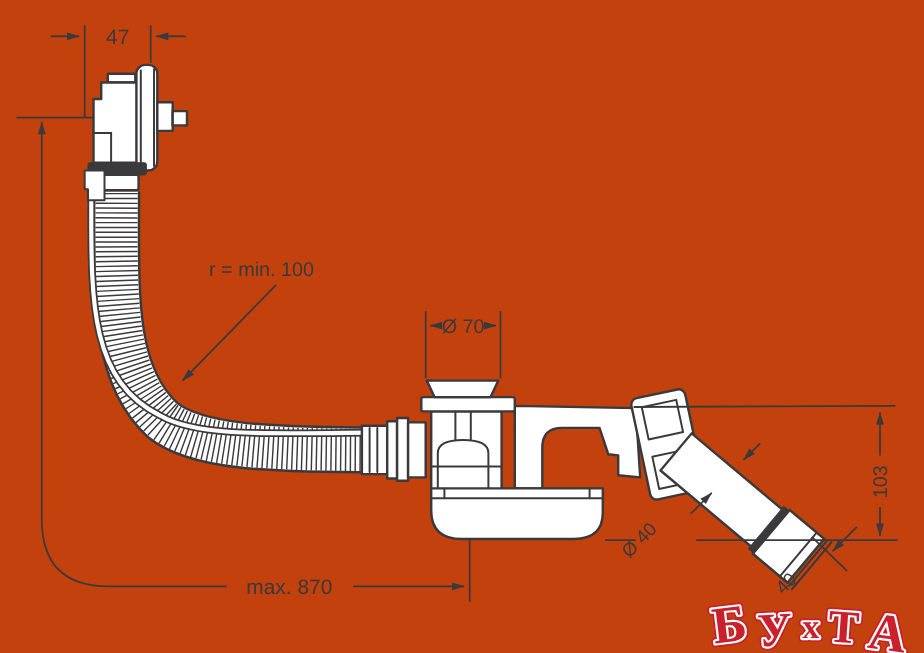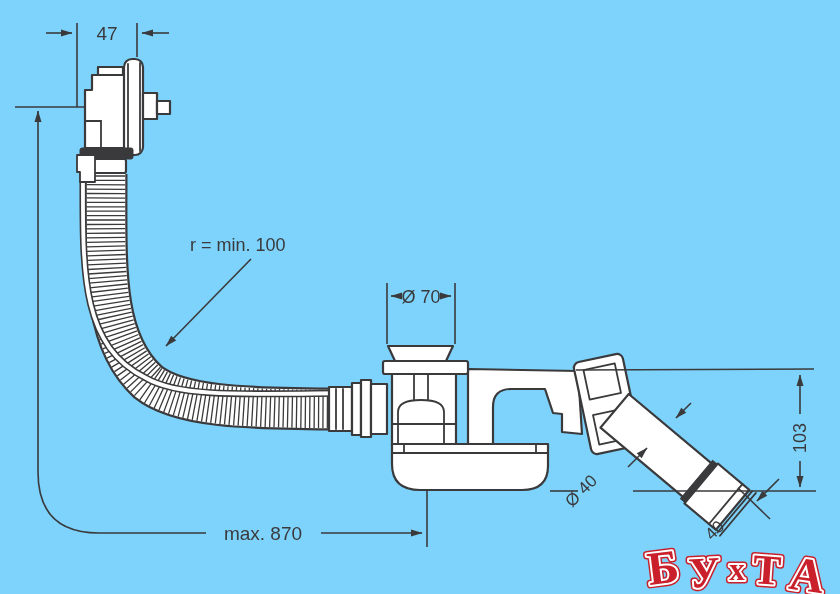--- a/index.html
+++ b/index.html
@@ -1,16 +1,16 @@
 <!DOCTYPE html>
 <html><head>
 <meta charset="utf-8">
 <style>
   html,body{margin:0;padding:0;background:#ffffff;}
-  .stage{position:relative;width:840px;height:594px;background:#7dd3fc;overflow:hidden;
+  .stage{position:relative;width:840px;height:594px;background:#c2410c;overflow:hidden;
          font-family:"Liberation Sans",sans-serif;text-align:center;}
   svg{display:block;}
   .part{fill:#ffffff;stroke:#3a3a3c;stroke-width:2.2;stroke-linejoin:round;stroke-linecap:round;}
   .part-thin{fill:#ffffff;stroke:#3a3a3c;stroke-width:1.8;stroke-linejoin:round;}
   .detail{fill:none;stroke:#3a3a3c;stroke-width:1.8;stroke-linecap:round;}
   .darkfill{fill:#3a3a3c;stroke:#3a3a3c;stroke-width:1;}
   .dimline{fill:none;stroke:#3a3a3c;stroke-width:1.6;stroke-linecap:butt;}
   .dimtext{fill:#3a3a3c;font-family:"Liberation Sans",sans-serif;}
   .hose-outer{fill:none;stroke:#3a3a3c;stroke-width:43;}
   .hose-inner{fill:none;stroke:#ffffff;stroke-width:38.6;}

